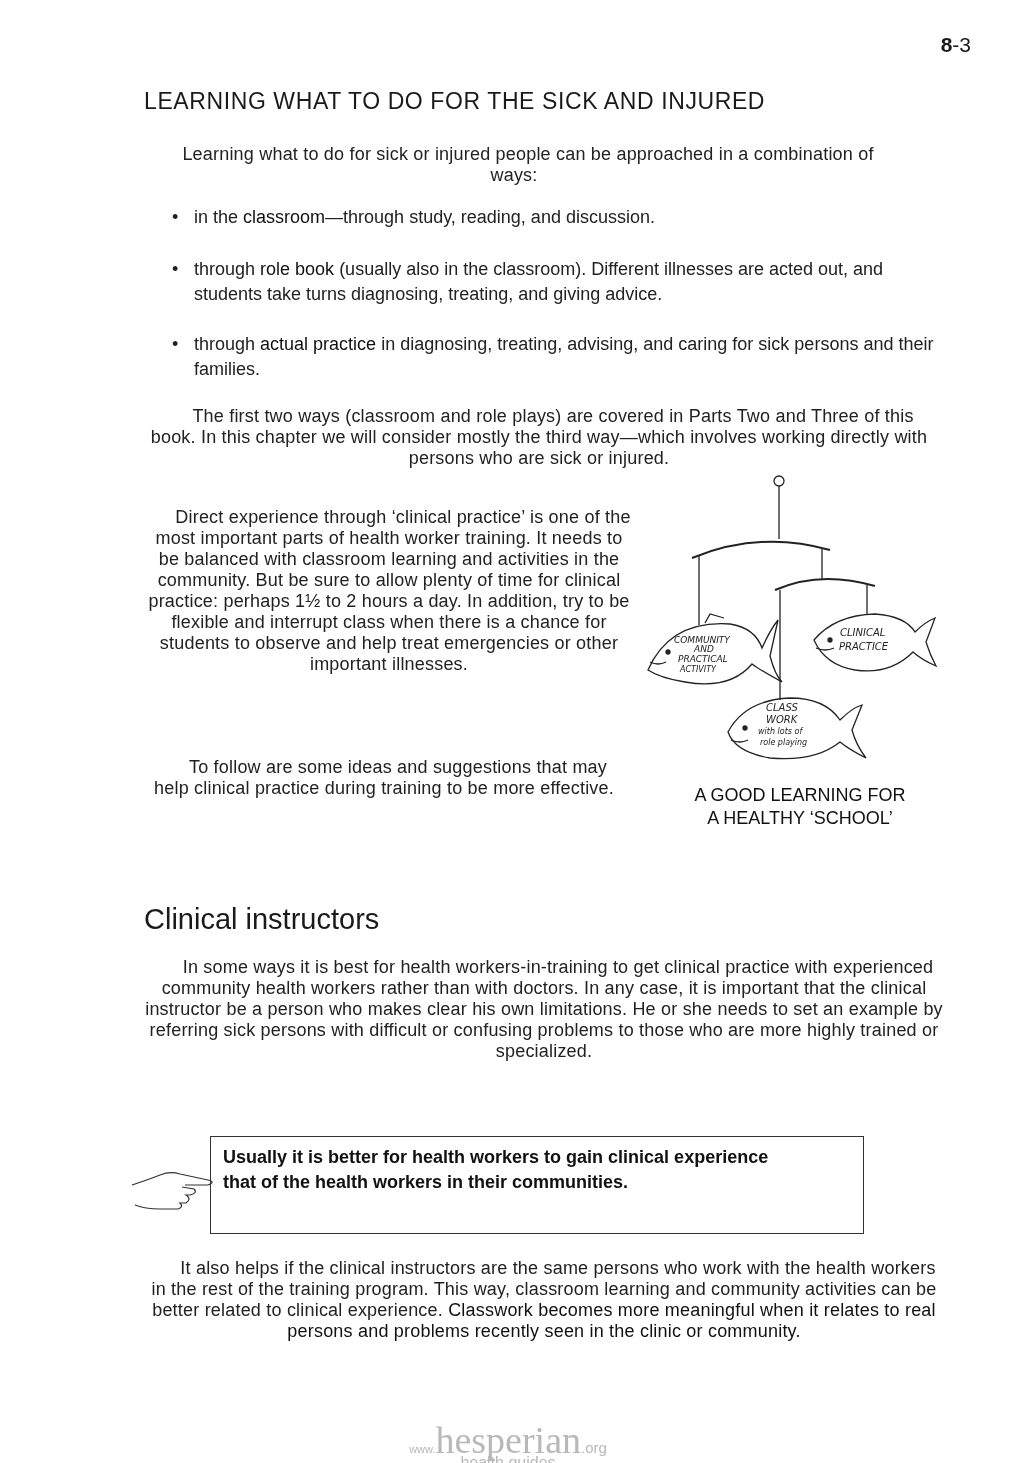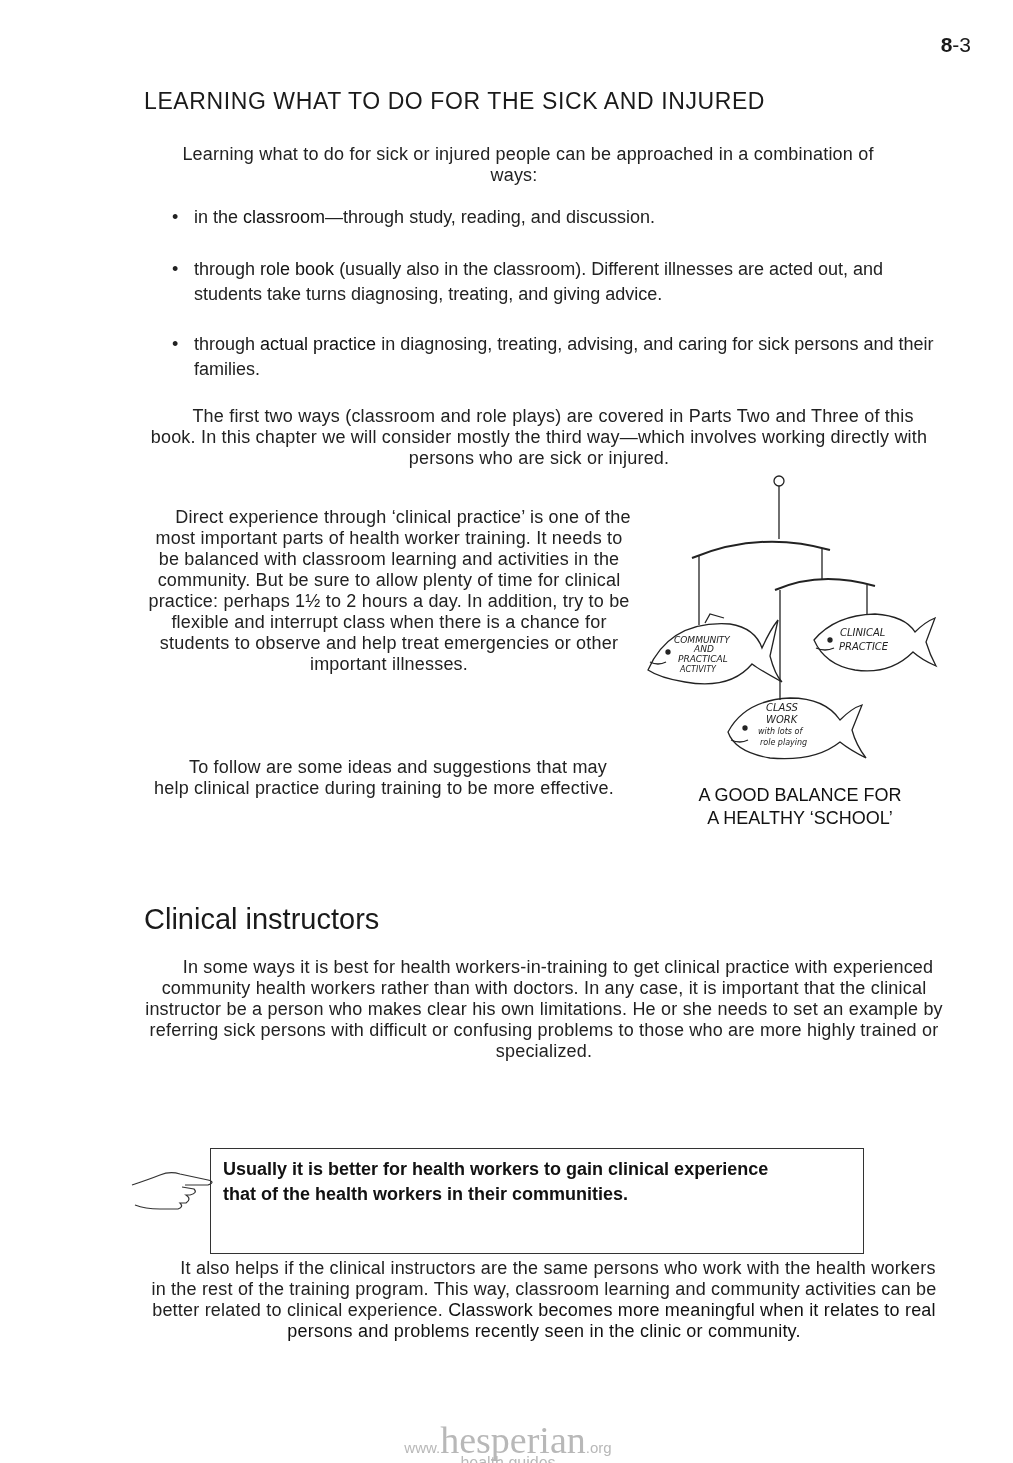--- a/index.html
+++ b/index.html
@@ -9,24 +9,24 @@
   .page-num { right: 42px; top: 33px; font-size: 21px; color: #1a1a1a; }
   .page-num b { font-weight: bold; }
   .h1 { left: 144px; top: 88px; font-size: 23px; letter-spacing: 0.6px; font-weight: normal; }
   .h2 { left: 144px; top: 903px; font-size: 29px; font-weight: normal; }
   .para { font-size: 18px; line-height: 21px; color: #222; letter-spacing: 0.2px; text-align: center; }
   .para .ind { display: inline-block; width: 28px; }
   .bullet { position: absolute; font-size: 18px; line-height: 25px; color: #222; }
   .bullet .dot { position: absolute; left: -22px; top: 0; }
   b.strong { font-weight: normal; color: #111; }
   .callout { left: 210px; top: 1136px; width: 640px; height: 88px; border: 1.5px solid #333;
-             padding: 8px 0 8px 12px; font-size: 18px; line-height: 25px; font-weight: bold; color: #111; margin-top: 12px; }
+             padding: 8px 0 0 12px; font-size: 18px; line-height: 25px; font-weight: bold; color: #111; }
   .caption { left: 660px; top: 784px; width: 280px; text-align: center; font-size: 18px; line-height: 23px; color: #111; }
   .footer { left: 388px; top: 1418px; width: 240px; text-align: center; color: #b8b8b8; }
-  .footer .www { font-size: 15px; }
+  .footer .www { font-size: 11px; }
   .footer .brand { font-family: "Liberation Serif", serif; font-size: 38px; }
   .footer .org { font-size: 15px; }
   .footer .sub { display: block; font-size: 16px; margin-top: -8px; }
   svg text { font-family: "DejaVu Sans", sans-serif; fill: #222; font-style: italic; }
 </style>
 </head>
 <body>
 
 <div class="abs page-num"><b>8</b><span>-3</span></div>
 
@@ -87,21 +87,21 @@
     <circle cx="115" cy="258" r="2" fill="#222"></circle>
     <path d="M101,270 Q110,274 118,270"></path>
     <text x="136" y="241" font-size="10" stroke="none">CLASS</text>
     <text x="136" y="253" font-size="10" stroke="none">WORK</text>
     <text x="128" y="264" font-size="8" stroke="none">with lots of</text>
     <text x="130" y="275" font-size="8" stroke="none">role playing</text>
   </g>
 </svg>
 
 <div class="abs caption">
-  <div>A GOOD BALANCE FOR</div>
+  <div>A GOOD LEARNING FOR</div>
   <div>A HEALTHY ‘SCHOOL’</div>
 </div>
 
 <div class="abs h2">Clinical instructors</div>
 
 <div class="abs para" style="left:144px; top:957px; width:800px;"><span class="ind"></span><span>In some ways it is best for health workers-in-training to get clinical practice with experienced community health workers rather than with doctors. In any case, it is important that the clinical instructor be a person who makes clear his own limitations. He or she needs to set an example by referring sick persons with difficult or confusing problems to those who are more highly trained or specialized.</span></div>
 
 <svg class="abs" style="left:130px; top:1165px;" width="90" height="50" viewBox="0 0 90 50" fill="none" stroke="#333" stroke-width="1.2">
   <path d="M2,20 Q20,14 30,10 Q40,6 50,9 L78,15 Q86,17 78,20 L55,20"></path>
   <path d="M52,22 L64,24 Q68,28 60,30 L56,30 Q62,34 56,38 L50,38 Q54,42 48,44 L30,44 Q15,44 5,40"></path>

